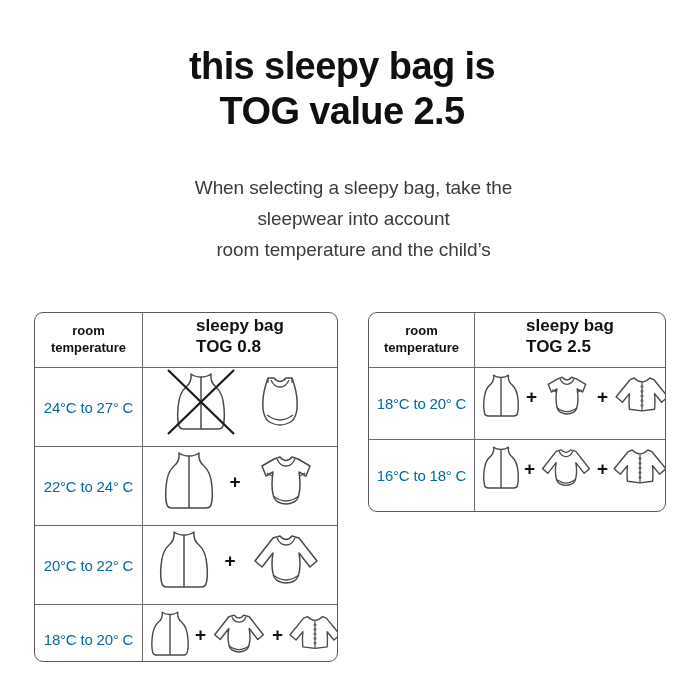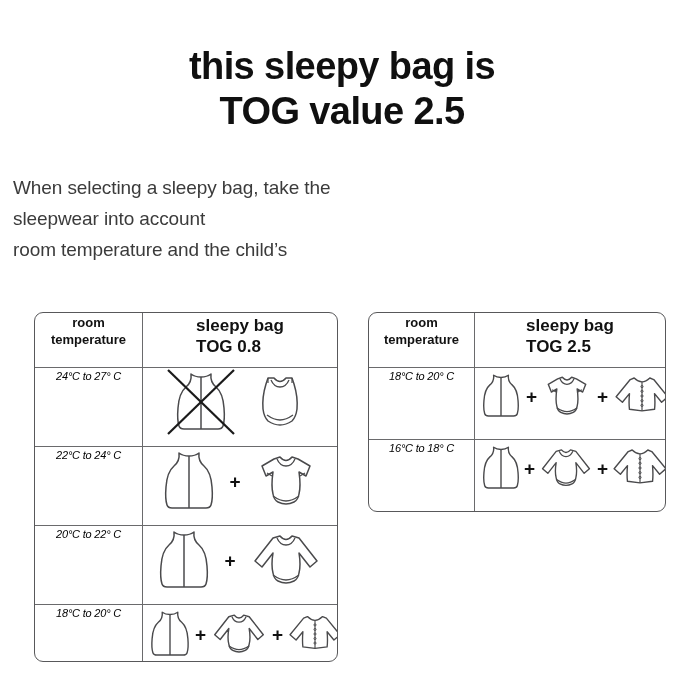--- a/index.html
+++ b/index.html
@@ -20,22 +20,22 @@
     text-align:center;
     font-size:38px;
     font-weight:bold;
     line-height:1.18;
     letter-spacing:-0.6px;
     color:#101010;
   }
   .title .ln{display:block;}
   .subtitle{
     position:absolute;
-    left:13px;right:0;top:173px;
-    text-align:left;
+    left:7px;right:0;top:173px;
+    text-align:center;
     font-size:19px;
     font-weight:normal;
     line-height:1.62;
     color:#3b3b3b;
     letter-spacing:-0.1px;
   }
   .subtitle .ln{display:block;}
 
   
   .tbl{
@@ -48,39 +48,39 @@
   }
   #table-left{left:34px;top:312px;width:304px;height:350px;}
   #table-right{left:368px;top:312px;width:298px;height:200px;}
 
   .trow{display:flex;width:100%;box-sizing:border-box;}
   .trow + .trow{border-top:1.2px solid #6a6a6c;}
 
   .cell-temp{
     flex:0 0 auto;
     box-sizing:border-box;
-    display:flex;justify-content:center;
+    display:flex;align-items:center;justify-content:center;
     text-align:center;
     border-right:1.2px solid #6a6a6c;
     padding:2px 4px;
   }
   .cell-items{
     flex:1 1 auto;
     box-sizing:border-box;
     display:flex;align-items:flex-start;justify-content:center;
     padding:2px 6px;
   }
   #table-left .cell-temp{width:108px;}
   #table-right .cell-temp{width:106px;}
 
   .hdr{font-weight:bold;font-size:13px;line-height:1.28;color:#111;}
   .hdr-big{font-weight:bold;font-size:17px;line-height:1.25;color:#111;}
   .hdr-big .ln{display:block;}
   .hdr .ln{display:block;}
-  .temp-txt{font-size:11px;color:#000000;letter-spacing:-0.2px;white-space:nowrap;font-style:italic;}
+  .temp-txt{font-size:15px;color:#0369a1;letter-spacing:-0.2px;white-space:nowrap;}
 
   #table-left .row-header .cell-temp,
   #table-right .row-header .cell-temp{height:54px;}
   #table-left .row-header .cell-items,
   #table-right .row-header .cell-items{height:54px;}
 
   #table-left .row-body .cell-temp,
   #table-left .row-body .cell-items{height:78px;}
   #table-left .row-body.last .cell-temp,
   #table-left .row-body.last .cell-items{height:68px;}

